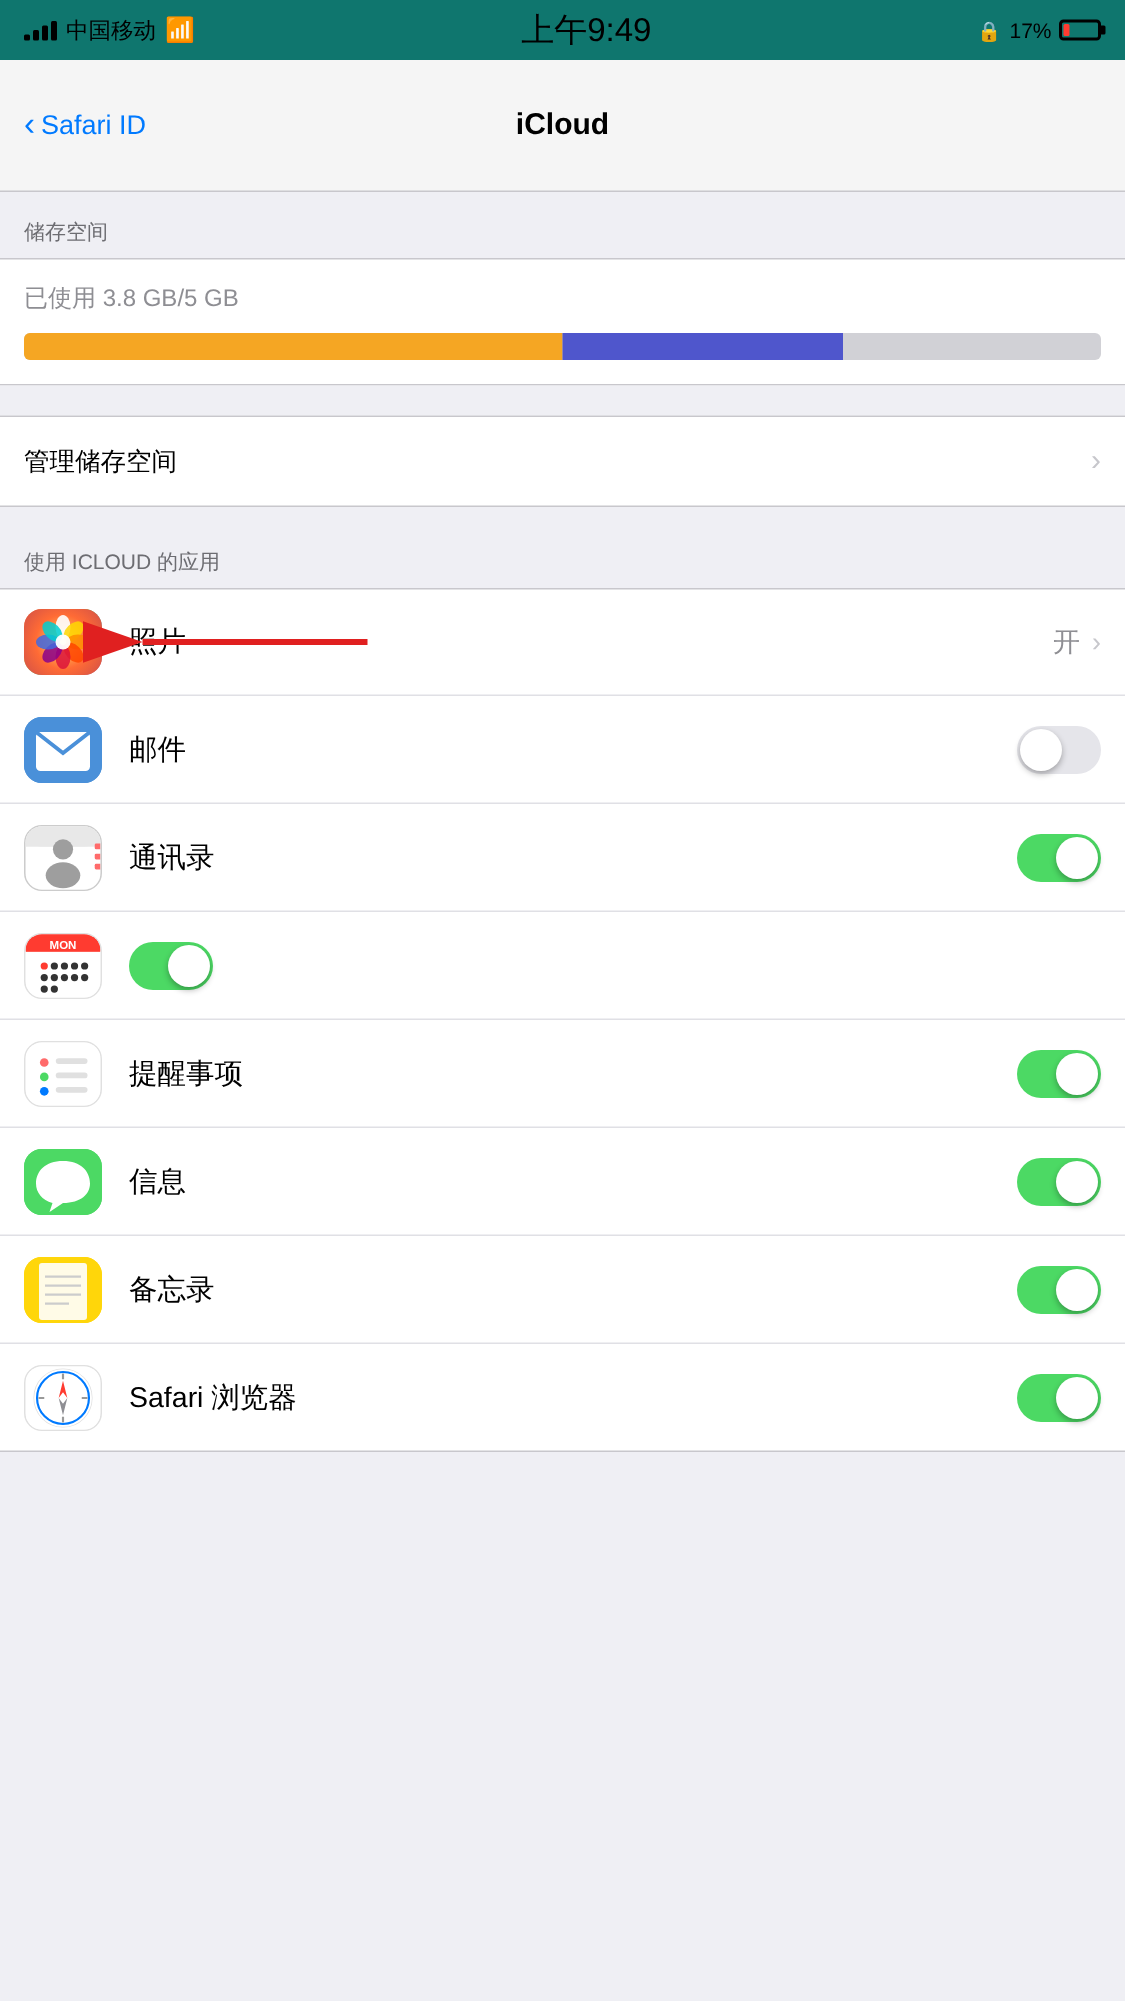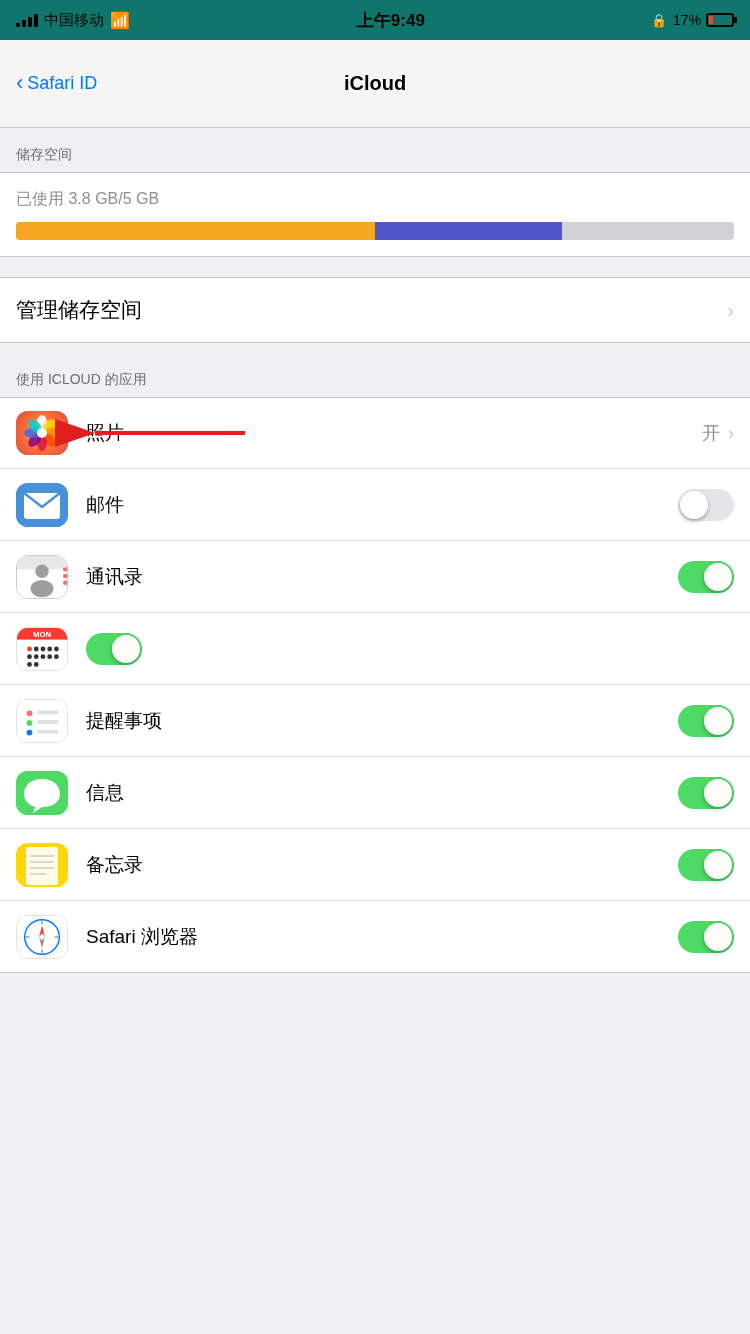--- a/index.html
+++ b/index.html
@@ -19,21 +19,21 @@
       height: 40px;
       background: #0f766e;
       display: flex;
       align-items: center;
       justify-content: space-between;
       padding: 0 16px;
       font-size: 15px;
       font-weight: 500;
     }
     .status-left { display: flex; align-items: center; gap: 6px; }
-    .status-center { font-size: 17px; font-weight: 700; }
+    .status-center { font-size: 22px; font-weight: 400; }
     .status-right { display: flex; align-items: center; gap: 5px; font-size: 14px; }
     .signal-bars { display: flex; align-items: flex-end; gap: 2px; }
     .signal-bars span {
       background: #000;
       width: 4px;
       border-radius: 1px;
     }
     .battery-container {
       display: flex;
       align-items: center;
@@ -149,21 +149,21 @@
     .manage-row {
       padding: 18px 16px;
       display: flex;
       align-items: center;
       justify-content: space-between;
       background: #fff;
       border-top: 1px solid #c8c7cc;
       border-bottom: 1px solid #c8c7cc;
       margin-top: 0;
     }
-    .manage-label { font-size: 21px; color: #000; font-family: Liberation Serif, serif; }
+    .manage-label { font-size: 17px; color: #000; font-family: Liberation Serif, serif; }
     .chevron-right {
       color: #c7c7cc;
       font-size: 20px;
     }
 
     
     .apps-section {
       margin-top: 0;
     }
 

